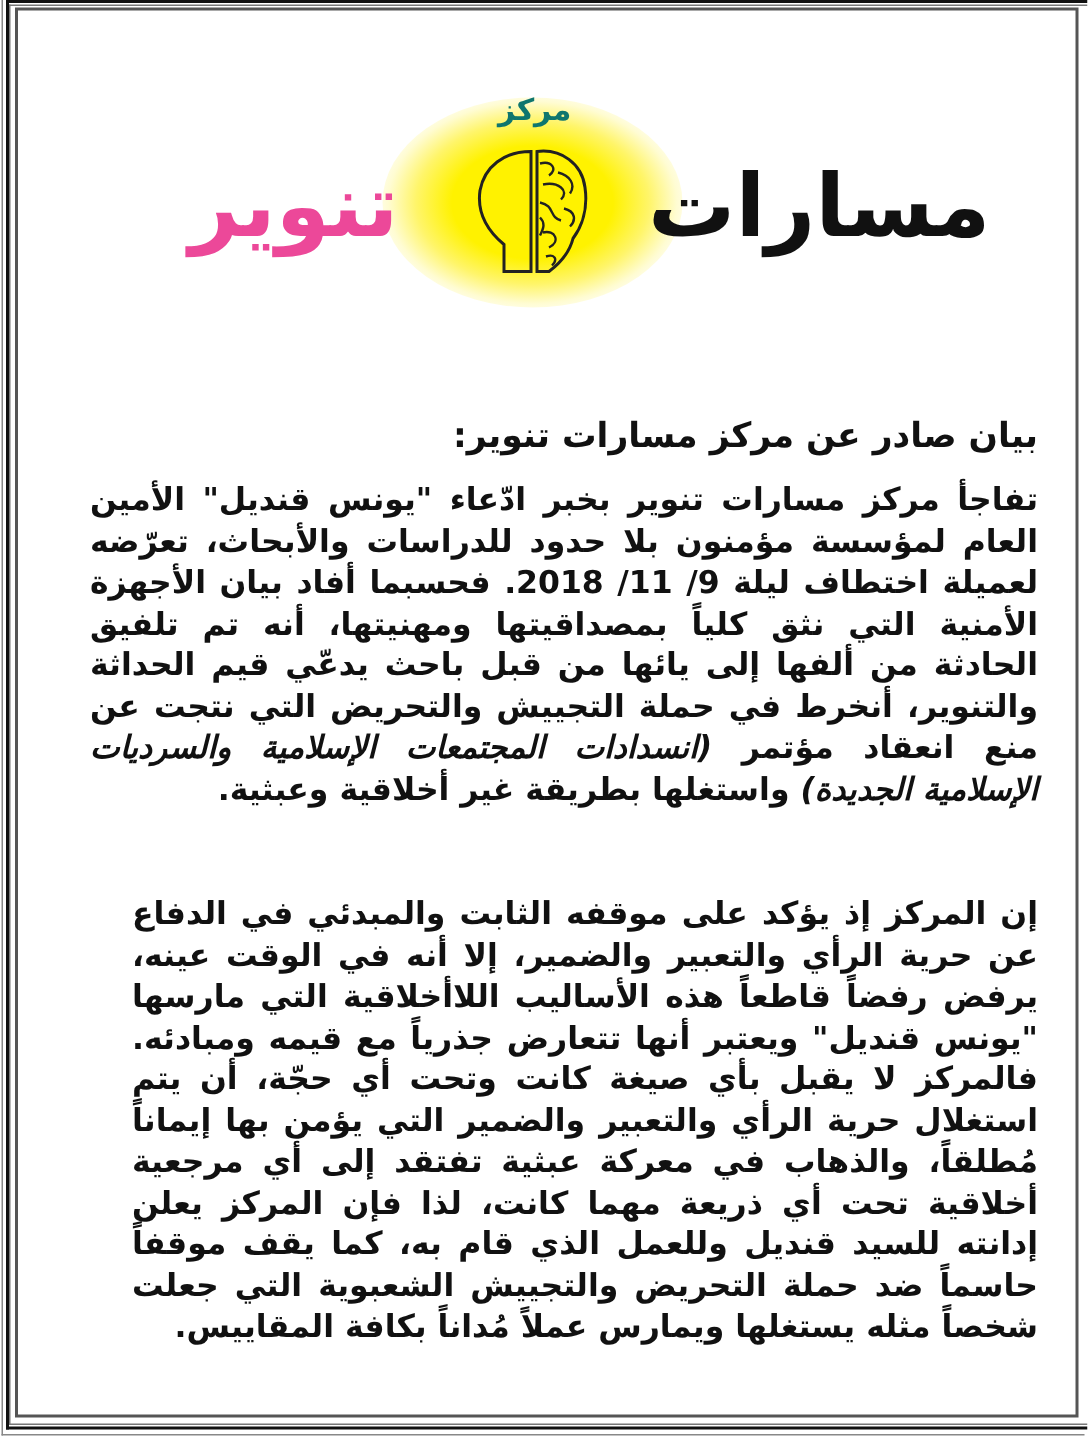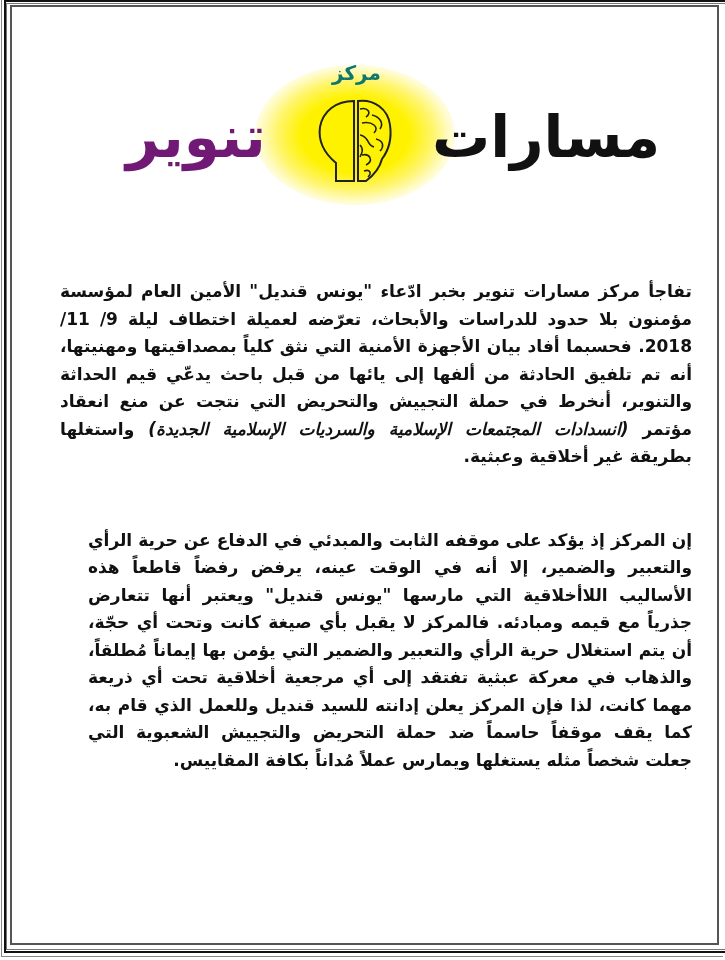--- a/index.html
+++ b/index.html
@@ -7,26 +7,26 @@
   .frame-outer { position:absolute; left:1px; top:0; width:722px; height:957px; border-left:1px solid #888; border-bottom:1px solid #888; box-sizing:border-box; }
   .frame-mid { position:absolute; left:4px; top:0; width:721px; height:953px; border-left:2px solid #111; border-bottom:2px solid #111; border-top:2px solid #111; box-sizing:border-box; }
   .frame-mid2 { position:absolute; left:6px; top:3px; width:719px; height:947px; border-left:1px solid #777; border-bottom:1px solid #777; border-top:1px solid #777; box-sizing:border-box; }
   .frame-inner { position:absolute; left:10px; top:5px; width:709px; height:940px; border:2px solid #555; box-sizing:border-box; }
 
   .logo { position:absolute; left:120px; top:65px; width:470px; height:140px; }
   .logo-glow { position:absolute; left:135px; top:0; width:200px; height:140px; border-radius:50%;
     background: radial-gradient(ellipse at center, #fff200 0%, #fff200 38%, #fff56a 55%, rgba(255,250,180,0.6) 68%, rgba(255,255,255,0) 78%); }
   .logo-small { position:absolute; left:212px; top:-4px; font-size:20px; font-weight:bold; color:#0f766e; direction:rtl; font-family:"DejaVu Sans", sans-serif; }
   .logo-word-right { position:absolute; left:312px; top:38px; font-size:58px; font-weight:bold; color:#111; direction:rtl; letter-spacing:1px; font-family:"DejaVu Sans", sans-serif; }
-  .logo-word-left { position:absolute; left:6px; top:38px; font-size:58px; font-weight:bold; color:#701a75; direction:rtl; letter-spacing:1px; font-family:"DejaVu Sans", sans-serif; }
+  .logo-word-left { position:absolute; left:6px; top:38px; font-size:58px; font-weight:bold; color:#ec4899; direction:rtl; letter-spacing:1px; font-family:"DejaVu Sans", sans-serif; }
   .bulb { position:absolute; left:194px; top:30px; width:82px; height:90px; }
 
   .content { position:absolute; left:60px; top:278px; width:632px; direction:rtl; text-align:right; color:#111; font-family:"DejaVu Sans", sans-serif; }
   .heading { font-size:23px; font-weight:bold; margin:0 0 16px 0; }
-  .para { font-size:17px; font-weight:bold; line-height:27.5px; margin:0; text-align:justify; text-align-last:right; }
+  .para { font-size:21px; font-weight:bold; line-height:27.5px; margin:0; text-align:justify; text-align-last:right; }
   .para2 { margin-top:56px;margin-left:28px; }
   .italic { font-style:italic; }
 </style>
 </head>
 <body>
 
 <div class="frame-outer"></div>
 <div class="frame-mid"></div>
 <div class="frame-mid2"></div>
 <div class="frame-inner"></div>
@@ -37,15 +37,16 @@
   <div class="logo-word-right">مسارات</div>
   <div class="logo-word-left">تنوير</div>
   <svg class="bulb" viewBox="0 0 82 90">
     <path d="M40 6 L40 86 L22 86 L22 68 C10 58 4 46 6 32 C9 16 22 6 40 6 Z" fill="none" stroke="#222" stroke-width="2"></path>
     <path d="M44 6 C60 4 74 14 76 30 C78 44 74 56 68 64 C66 72 60 80 52 86 L44 86 Z" fill="none" stroke="#222" stroke-width="2"></path>
     <path d="M46 14 C54 12 58 18 52 22 M48 28 C58 26 66 32 60 38 M46 40 C56 42 52 50 60 52 M48 60 C56 58 60 66 52 70 M58 20 C66 22 70 28 66 34 M62 44 C70 46 70 52 66 56 M46 50 C50 54 48 58 46 62 M50 76 C56 74 58 78 54 82" fill="none" stroke="#222" stroke-width="1.6"></path>
   </svg>
 </div>
 
 <div class="content">
+  <h1 class="heading">بيان صادر عن مركز مسارات تنوير:</h1>
   <p class="para"><span>تفاجأ مركز مسارات تنوير بخبر ادّعاء "يونس قنديل" الأمين العام لمؤسسة مؤمنون بلا حدود للدراسات والأبحاث، تعرّضه لعميلة اختطاف ليلة 9/ 11/ 2018. فحسبما أفاد بيان الأجهزة الأمنية التي نثق كلياً بمصداقيتها ومهنيتها، أنه تم تلفيق الحادثة من ألفها إلى يائها من قبل باحث يدعّي قيم الحداثة والتنوير، أنخرط في حملة التجييش والتحريض التي نتجت عن منع انعقاد مؤتمر </span><span class="italic">(انسدادات المجتمعات الإسلامية والسرديات الإسلامية الجديدة)</span><span> واستغلها بطريقة غير أخلاقية وعبثية.</span></p>
   <p class="para para2">إن المركز إذ يؤكد على موقفه الثابت والمبدئي في الدفاع عن حرية الرأي والتعبير والضمير، إلا أنه في الوقت عينه، يرفض رفضاً قاطعاً هذه الأساليب اللاأخلاقية التي مارسها "يونس قنديل" ويعتبر أنها تتعارض جذرياً مع قيمه ومبادئه. فالمركز لا يقبل بأي صيغة كانت وتحت أي حجّة، أن يتم استغلال حرية الرأي والتعبير والضمير التي يؤمن بها إيماناً مُطلقاً، والذهاب في معركة عبثية تفتقد إلى أي مرجعية أخلاقية تحت أي ذريعة مهما كانت، لذا فإن المركز يعلن إدانته للسيد قنديل وللعمل الذي قام به، كما يقف موقفاً حاسماً ضد حملة التحريض والتجييش الشعبوية التي جعلت شخصاً مثله يستغلها ويمارس عملاً مُداناً بكافة المقاييس.</p>
 </div>
 
 </body></html>

